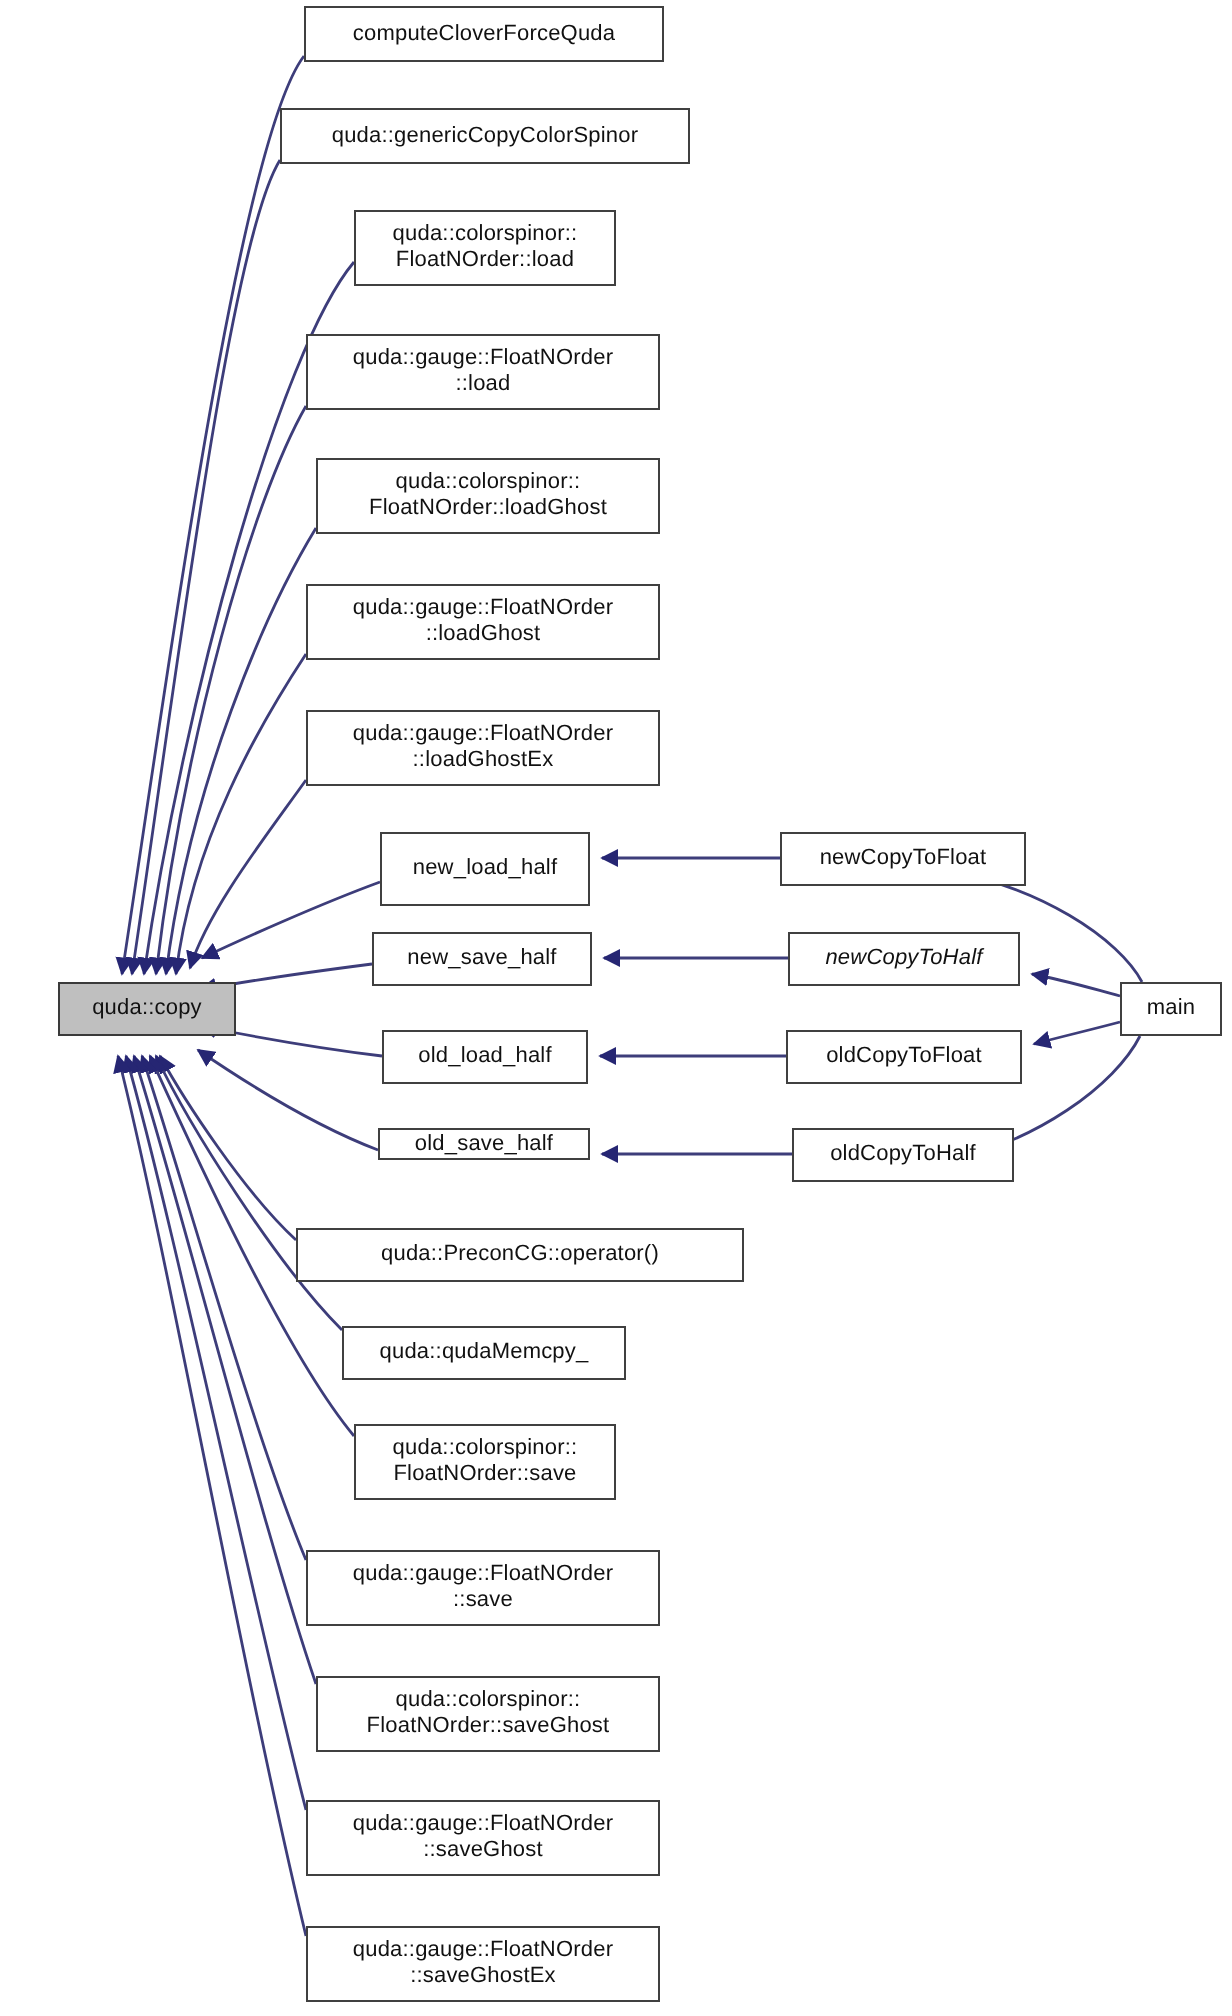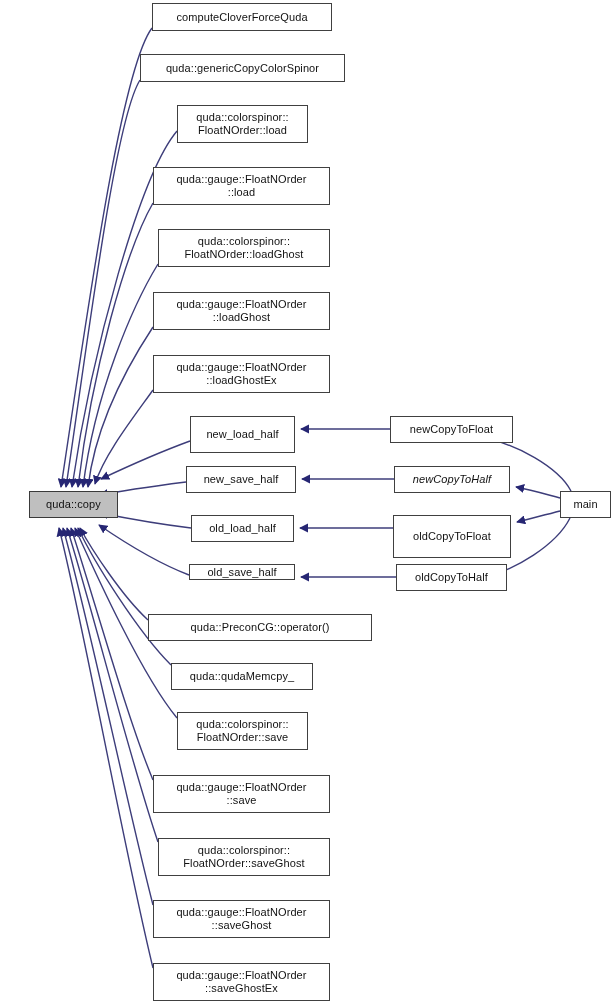--- a/index.html
+++ b/index.html
@@ -117,18 +117,18 @@
       <div class="node" style="left: 153px; top: 775px; width: 177px; height: 38px;"><span class="node-label">quda::gauge::FloatNOrder
 ::save</span></div>
       <div class="node" style="left: 158px; top: 838px; width: 172px; height: 38px;"><span class="node-label">quda::colorspinor::
 FloatNOrder::saveGhost</span></div>
       <div class="node" style="left: 153px; top: 900px; width: 177px; height: 38px;"><span class="node-label">quda::gauge::FloatNOrder
 ::saveGhost</span></div>
       <div class="node" style="left: 153px; top: 963px; width: 177px; height: 38px;"><span class="node-label">quda::gauge::FloatNOrder
 ::saveGhostEx</span></div>
       <div class="node" style="left: 390px; top: 416px; width: 123px; height: 27px; align-items: center;"><span class="node-label">newCopyToFloat</span></div>
       <div class="node" style="left: 394px; top: 466px; width: 116px; height: 27px; font-style: italic;"><span class="node-label">newCopyToHalf</span></div>
-      <div class="node" style="left: 393px; top: 515px; width: 118px; height: 43px;"><span class="node-label">oldCopyToFloat</span></div>
+      <div class="node" style="left: 393px; top: 515px; width: 118px; height: 27px;"><span class="node-label">oldCopyToFloat</span></div>
       <div class="node" style="left: 396px; top: 564px; width: 111px; height: 27px;"><span class="node-label">oldCopyToHalf</span></div>
       <div class="node" style="left: 560px; top: 491px; width: 51px; height: 27px;"><span class="node-label">main</span></div>
     </div>
 
 </div>
 
 </body></html>

